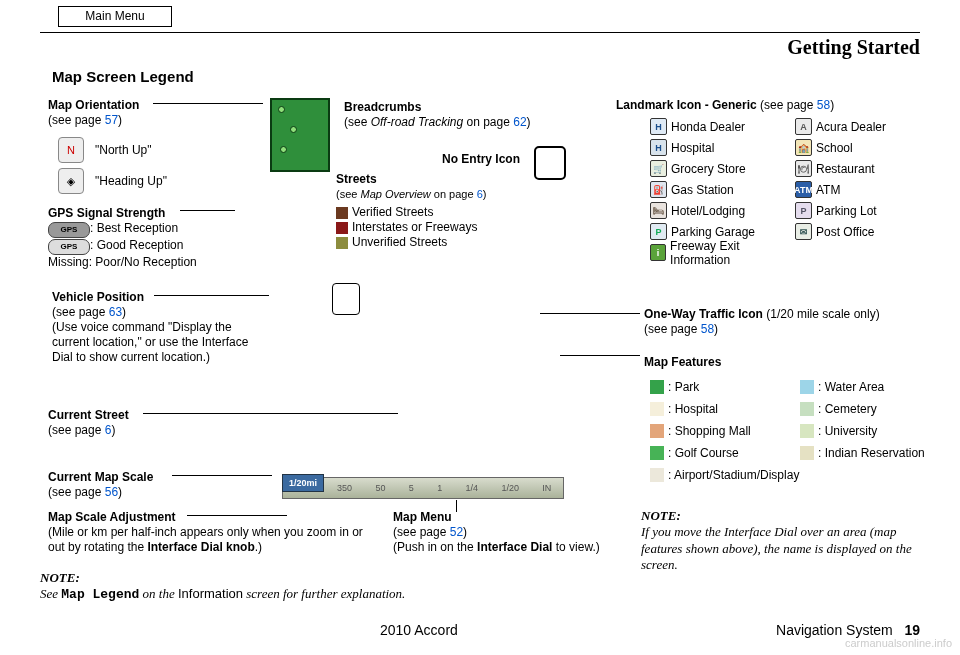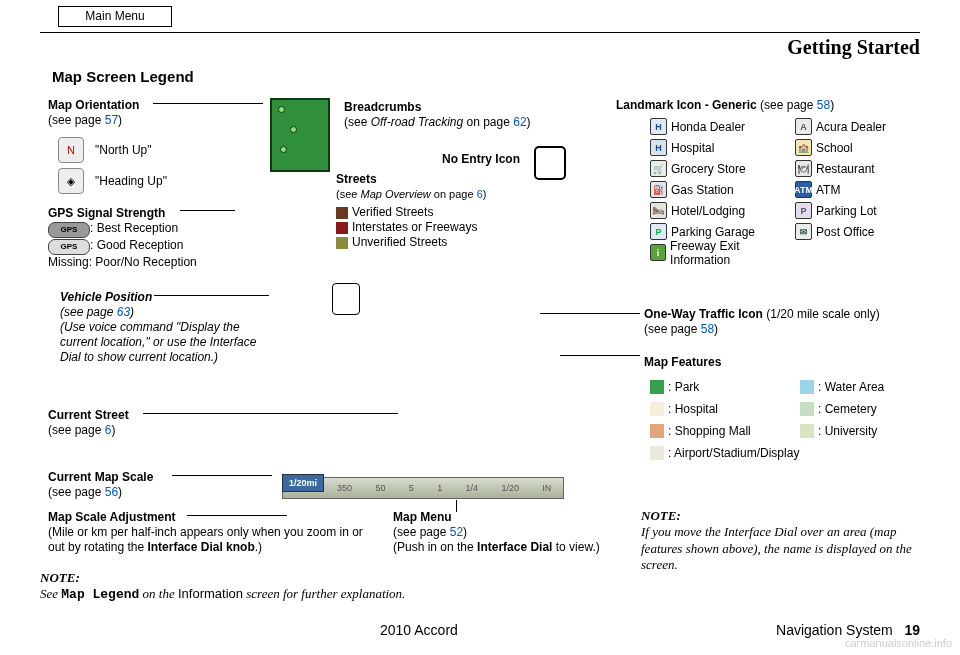--- a/index.html
+++ b/index.html
@@ -195,21 +195,21 @@
 <div class="orient-box" style="left:58px; top:168px;">◈</div>
 <div class="lbl" style="left:95px; top:174px;">"Heading Up"</div>
 
 <div class="lbl" style="left:48px; top:206px; width:210px;">
   <b>GPS Signal Strength</b><br>
   <span class="gps-badge">GPS</span><span>: Best Reception</span><br>
   <span class="gps-badge" style="background:#ddd;">GPS</span><span>: Good Reception</span><br>
   <span>Missing: Poor/No Reception</span>
 </div>
 
-<div class="lbl" style="left:60px; top:290px; width:210px;font-style:italic;">
+<div class="lbl" style="left:52px; top:290px; width:210px;">
   <b>Vehicle Position</b><br>
   <span>(see page </span><span class="pg">63</span><span>)</span><br>
   <span>(Use voice command "Display the current location," or use the Interface Dial to show current location.)</span>
 </div>
 
 <div class="lbl" style="left:48px; top:408px;">
   <b>Current Street</b><br>
   <span>(see page </span><span class="pg">6</span><span>)</span>
 </div>
 
@@ -376,20 +376,30 @@
         <span class="feat-sw" style="background:#e3a57a"></span>
         <span>: Shopping Mall</span>
       </div>
       <div class="feat-cell">
         <span class="feat-sw" style="background:#d7e6c0"></span>
         <span>: University</span>
       </div>
     </div>
     <div class="feat-row">
       <div class="feat-cell">
+        <span class="feat-sw" style="background:#47b356"></span>
+        <span>: Golf Course</span>
+      </div>
+      <div class="feat-cell">
+        <span class="feat-sw" style="background:#e5e1c3"></span>
+        <span>: Indian Reservation</span>
+      </div>
+    </div>
+    <div class="feat-row">
+      <div class="feat-cell">
         <span class="feat-sw" style="background:#ece8db"></span>
         <span>: Airport/Stadium/Display</span>
       </div>
       <div class="feat-cell"></div>
     </div>
   </div>
 
 <div class="lbl note" style="left:641px; top:508px; width:290px;">
   <b><i>NOTE:</i></b><br>
   <i>If you move the Interface Dial over an area (map features shown above), the name is displayed on the screen.</i>

